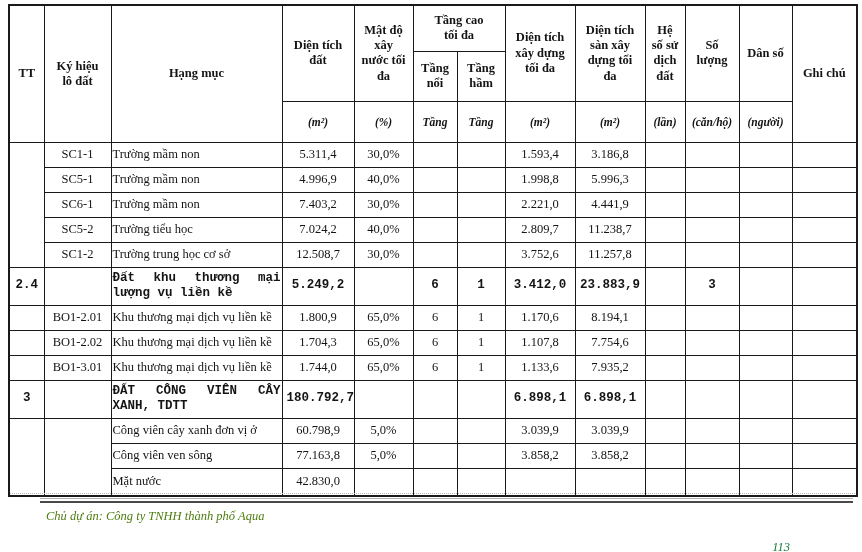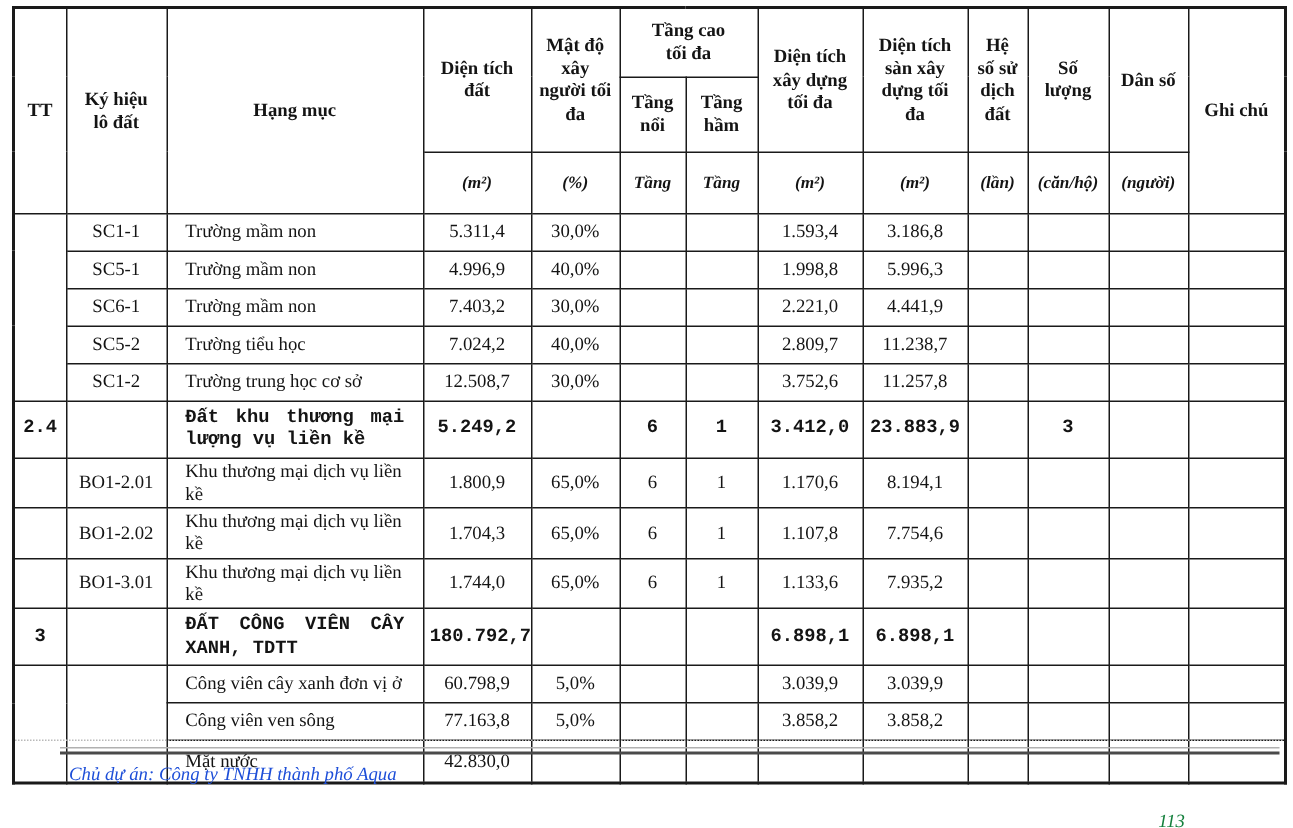--- a/index.html
+++ b/index.html
@@ -29,40 +29,40 @@
     overflow: hidden;
   }
   .land-table th { font-weight: bold; white-space: pre-line; }
   tr.h1 { height: 46px; }
   tr.h2 { height: 50px; }
   tr.units { height: 25px; }
   tr.units td { font-style: italic; font-weight: bold; font-size: 11.5px; padding: 13px 1px; }
   tr.body { height: 25px; }
   tr.section { height: 38px; font-family: Liberation Mono, monospace; }
   tr.last { height: 28px; }
-  td.name-cell { text-align: left; padding: 1px 12px; }
+  td.name-cell { text-align: left; padding: 1px 1px; }
   tr.section td { font-weight: bold; }
   tr.section td.name-cell { text-align: justify; }
 
   .table-shadow {
     position: absolute; left: 10px; top: 493px; width: 845px;
     border-top: 1px dotted #b9b9b9;
   }
   .footer-rule-light {
     position: absolute; left: 40px; top: 498px; width: 813px;
     border-top: 1px solid #b0b0b0;
   }
   .footer-rule {
     position: absolute; left: 40px; top: 501px; width: 813px;
     border-top: 2px solid #4a4a4a;
   }
   .footer-text {
     position: absolute; left: 46px; top: 509px;
     font-style: italic; font-size: 12.5px; line-height: 1.18;
-    color: #1d4ed8;
+    color: #4d7c0f;
   }
   .page-number {
     position: absolute; top: 524px; right: 72px;
     font-style: italic; font-size: 12.5px; color: #15803d; margin-top: 16px;
   }
 </style>
 </head>
 <body>
 
 <div class="page">
@@ -87,21 +87,21 @@
     <tbody>
         <tr class="h1">
       <th rowspan="3">TT</th>
       <th rowspan="3">Ký hiệu
 lô đất</th>
       <th rowspan="3">Hạng mục</th>
       <th rowspan="2">Diện tích
 đất</th>
       <th rowspan="2">Mật độ
 xây
-người tối
+nước tối
 đa</th>
       <th colspan="2">Tầng cao
 tối đa</th>
       <th rowspan="2">Diện tích
 xây dựng
 tối đa</th>
       <th rowspan="2">Diện tích
 sàn xây
 dựng tối
 đa</th>

